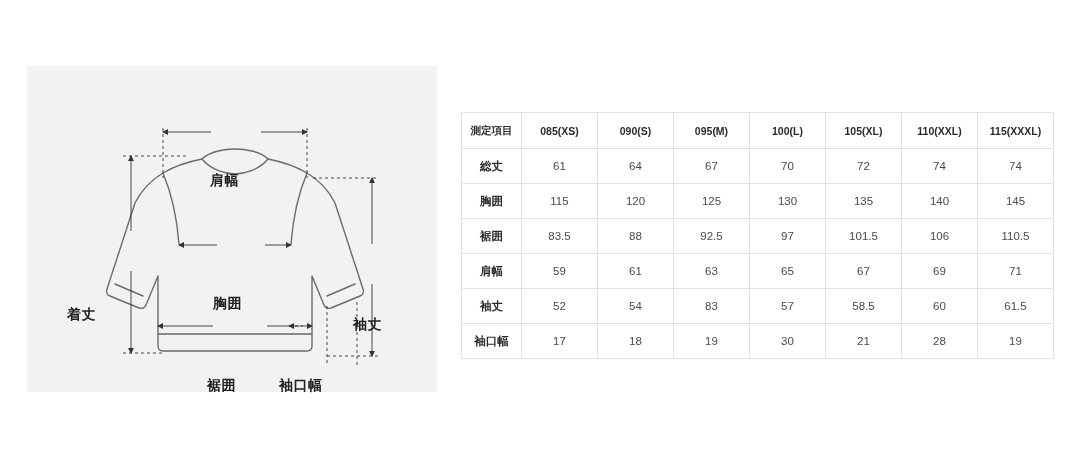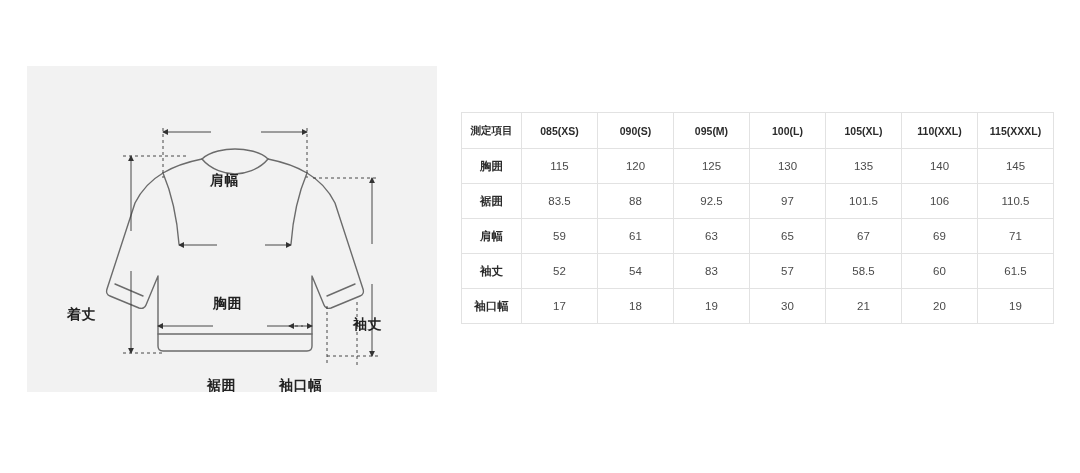--- a/index.html
+++ b/index.html
@@ -193,20 +193,30 @@
         <th>090(S)</th>
         <th>095(M)</th>
         <th>100(L)</th>
         <th>105(XL)</th>
         <th>110(XXL)</th>
         <th>115(XXXL)</th>
       </tr>
     </thead>
     <tbody>
       <tr>
+        <th>総丈</th>
+        <td>61</td>
+        <td>64</td>
+        <td>67</td>
+        <td>70</td>
+        <td>72</td>
+        <td>74</td>
+        <td>74</td>
+      </tr>
+      <tr>
         <th>胸囲</th>
         <td>115</td>
         <td>120</td>
         <td>125</td>
         <td>130</td>
         <td>135</td>
         <td>140</td>
         <td>145</td>
       </tr>
       <tr>
@@ -239,19 +249,19 @@
         <td>60</td>
         <td>61.5</td>
       </tr>
       <tr>
         <th>袖口幅</th>
         <td>17</td>
         <td>18</td>
         <td>19</td>
         <td>30</td>
         <td>21</td>
-        <td>20</td>
+        <td>28</td>
         <td>19</td>
       </tr>
     </tbody>
   </table>
 
 </div>
 
 </body></html>

